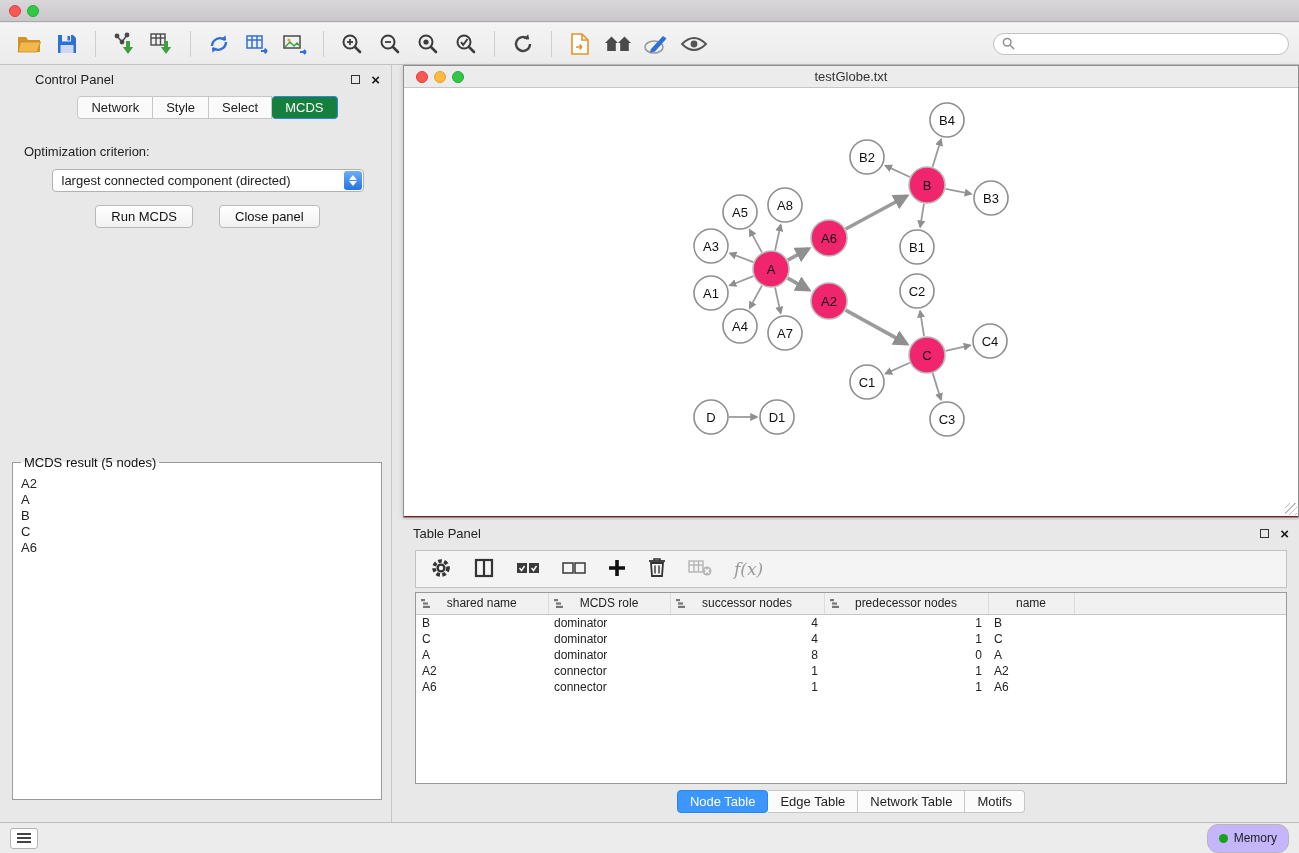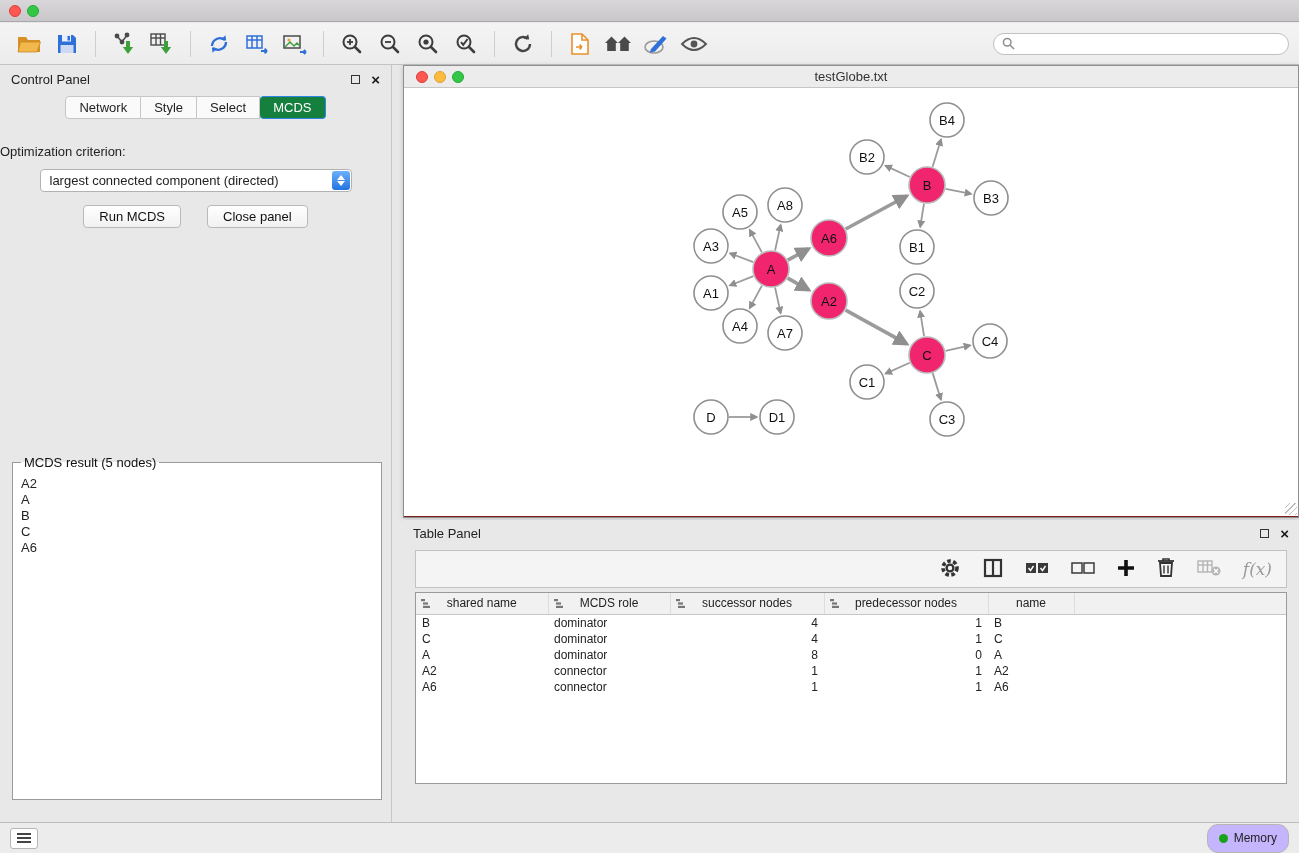--- a/index.html
+++ b/index.html
@@ -22,21 +22,21 @@
     background:linear-gradient(#f4f4f4,#ececec); border-bottom:1px solid #c3c3c3;
     display:flex; align-items:center; padding:0 10px; }
   .tb-icon { width:38px; height:34px; display:flex; align-items:center; justify-content:center; border-radius:4px; }
   .tb-sep { width:1px; height:26px; background:#cecece; margin:0 9px; }
   .search-box { margin-left:auto; width:296px; height:22px; background:#fff;
     border:1px solid #c0c0c0; border-radius:11px; display:flex; align-items:center; padding:0 8px; gap:5px; }
   .search-box input { border:none; outline:none; flex:1; font-size:12px; background:transparent; font-family:"Liberation Sans",sans-serif; }
 
   
   .control-panel { position:absolute; left:0; top:65px; width:392px; height:757px;
-    background:#e8e8e8; border-right:1px solid #c6c6c6; }
+    background:#e8e8e8; border-right:1px solid #c6c6c6;padding-left:24px; }
   .panel-header { height:28px; display:flex; align-items:center; padding:0 11px; font-size:13px; }
   .ph-actions { margin-left:auto; display:flex; gap:11px; align-items:center; }
   .float-icon { width:9px; height:9px; border:1.5px solid #333; display:inline-block; }
   .close-x { font-size:15px; font-weight:bold; color:#1a1a1a; line-height:1; }
 
   .cp-tabs { display:flex; justify-content:center; margin-top:3px; }
   .cp-tab { font-size:13px; padding:3px 13px; border:1px solid #c6c6c6; border-left:none;
     background:#fafafa; color:#222; cursor:default; }
   .cp-tab:first-child { border-left:1px solid #c6c6c6; border-radius:4px 0 0 4px; }
   .cp-tab:last-child { border-radius:0 4px 4px 0; }
@@ -68,21 +68,21 @@
   .net-canvas { position:relative; width:894px; height:428px; background:#fff; }
   #graph-svg { position:absolute; left:0; top:0; }
   #graph-svg text { font-family:"Liberation Sans",sans-serif; }
   .resize-grip { position:absolute; right:1px; bottom:1px; width:12px; height:12px;
     background:repeating-linear-gradient(135deg, transparent 0 3px, #bcbcbc 3px 4px); }
 
   
   .table-panel { position:absolute; left:403px; top:520px; width:896px; height:302px; background:#e8e8e8; }
   .tp-header { height:26px; display:flex; align-items:center; padding:0 10px; font-size:13px; }
   .tp-toolbar { margin:4px 12px 0; height:38px; border:1px solid #c2c2c2; background:#f4f4f4;
-    display:flex; align-items:center; padding:0 14px; gap:22px;justify-content:flex-end; }
+    display:flex; align-items:center; padding:0 14px; gap:22px; }
   .fx-label { font-family:"DejaVu Serif", serif; font-style:italic; font-size:17px; color:#9a9a9a; }
   .tp-table-wrap { margin:4px 12px 0; height:192px; border:1px solid #9a9a9a; background:#fff; overflow:hidden; }
   table.data { border-collapse:collapse; width:100%; font-size:12px; table-layout:fixed; }
   table.data th { height:21px; background:#f1f1f1; border-bottom:1px solid #c6c6c6;
     border-right:1px solid #dcdcdc; font-weight:normal; position:relative; font-size:12px; color:#222; }
   table.data th:last-child { border-right:none; }
   table.data th .sort-ic { position:absolute; left:4px; top:5px; }
   table.data td { height:16px; line-height:16px; padding:0 6px; white-space:nowrap; }
   td.num { text-align:right; padding-right:14px; }
   td.role { padding-left:24px; }
@@ -517,20 +517,26 @@
           <td>A6</td>
             <td class="role">connector</td>
             <td class="num">1</td>
             <td class="num">1</td>
             <td class="namecol">A6</td>
             <td></td>
         </tr>
       </tbody>
     </table>
   </div>
+  <div class="tp-tabs">
+    <span class="tp-tab active">Node Table</span>
+    <span class="tp-tab">Edge Table</span>
+    <span class="tp-tab">Network Table</span>
+    <span class="tp-tab">Motifs</span>
+  </div>
 </div>
 
 <div class="statusbar">
   <span class="sb-list-btn">
     <span class="list-glyph"></span>
   </span>
   <span class="memory-btn">
     <span class="mem-dot"></span>
     <span>Memory</span>
   </span>

